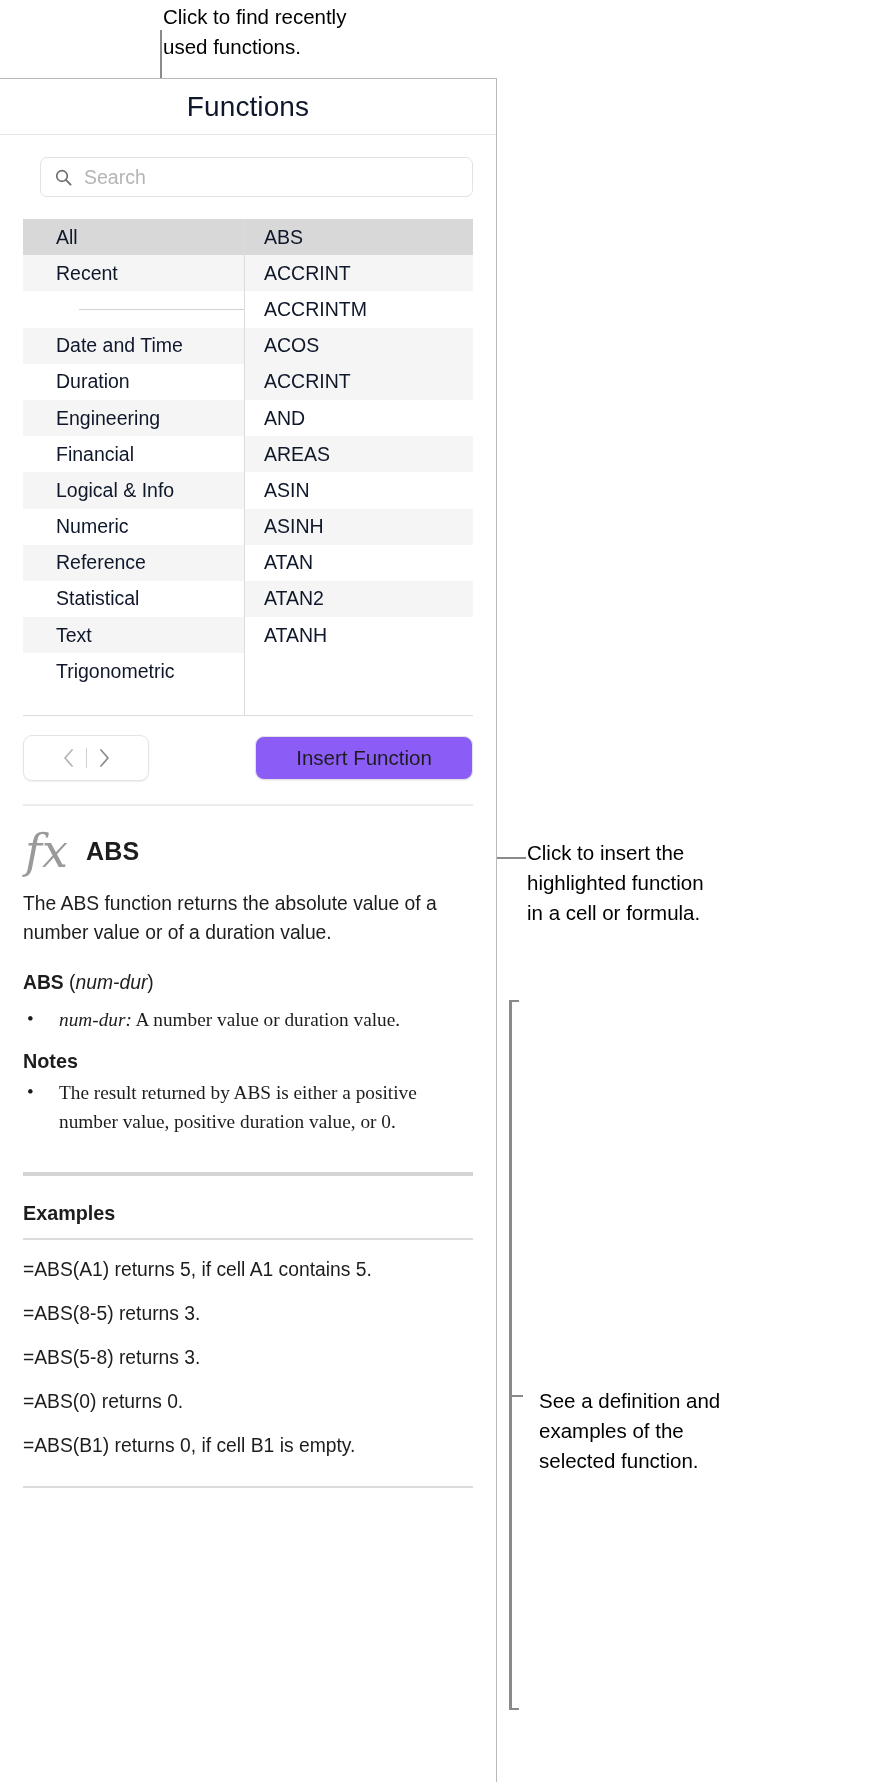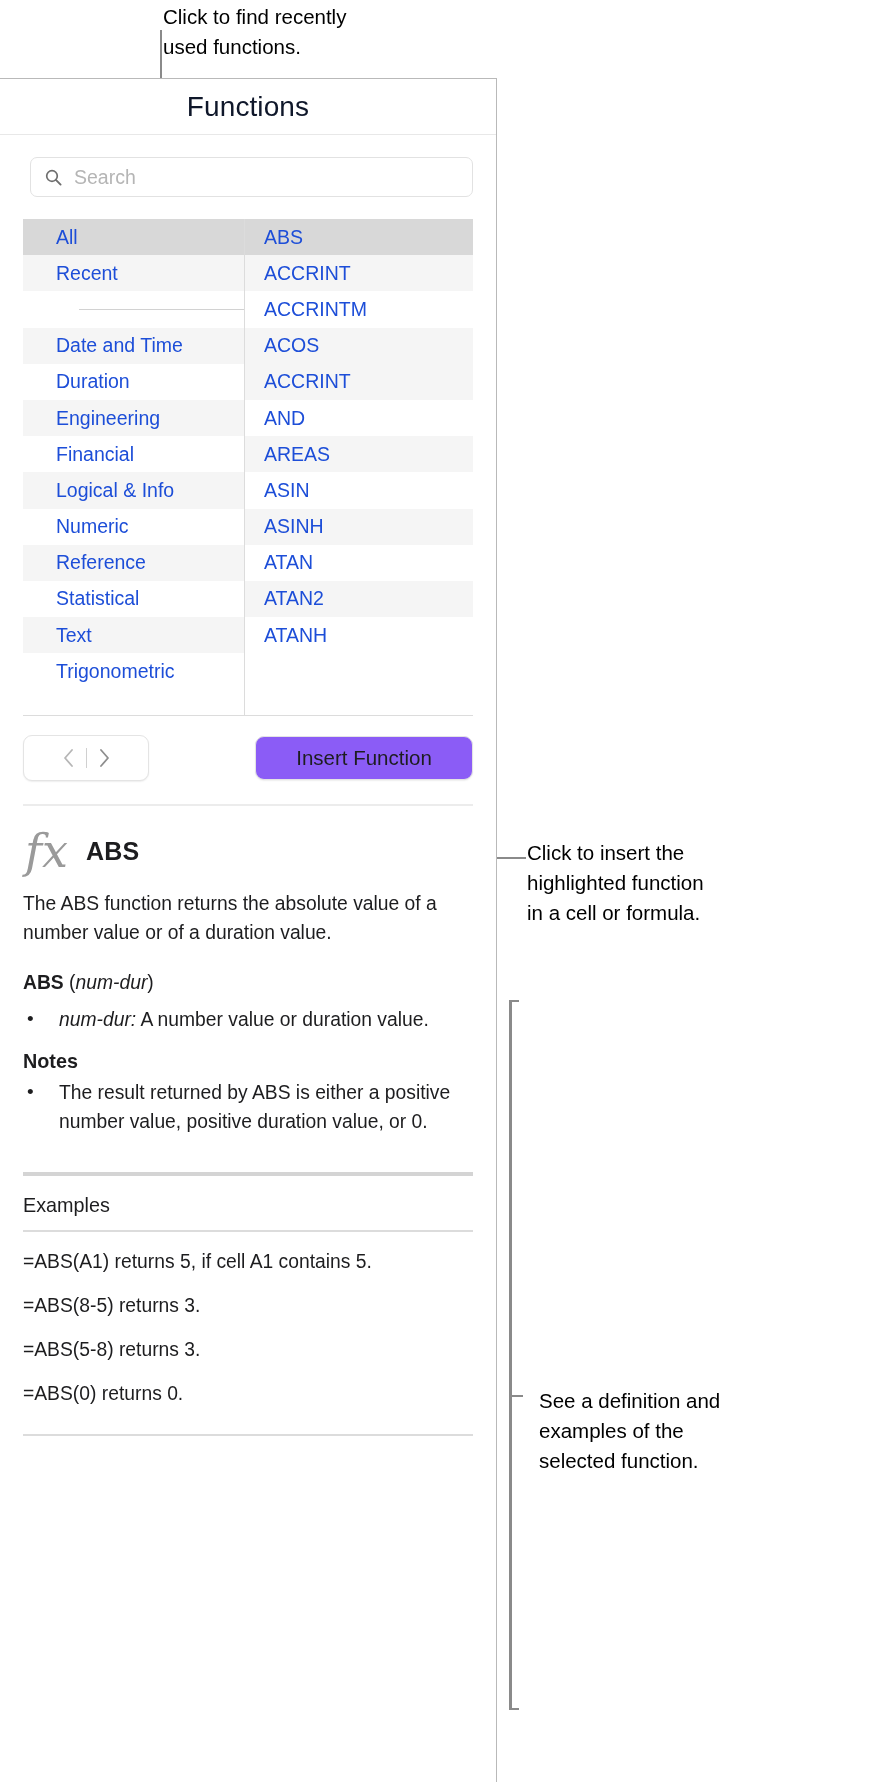--- a/index.html
+++ b/index.html
@@ -75,21 +75,21 @@
     justify-content: center;
   }
   #panel-title {
     font-size: 28px;
     color: #0f172a;
     letter-spacing: 0.1px;
   }
 
   
   #search-row {
-    padding: 22px 23px 14px 30px;
+    padding: 22px 23px 14px 40px;
   }
   #search-field {
     height: 40px;
     border: 1px solid #e2e2e2;
     border-radius: 7px;
     background: #ffffff;
     display: flex;
     align-items: center;
     padding-left: 14px;
     box-sizing: border-box;
@@ -123,21 +123,21 @@
     box-sizing: border-box;
   }
   #function-col {
     flex: 1;
   }
   .list-row {
     height: 36.2px;
     display: flex;
     align-items: center;
     font-size: 19.5px;
-    color: #1d4ed8;
+    color: #0f172a;
     box-sizing: border-box;
   }
   #category-col .list-row { padding-left: 33px; }
   #function-col .list-row { padding-left: 19px; }
   .list-row.alt { background: #f5f5f5; }
   .list-row.selected { background: #d8d8d8; }
   .list-row.separator {
     background: transparent;
     align-items: center;
     padding: 0;
@@ -236,20 +236,21 @@
   .syntax-line .arg { font-style: italic; }
   .detail-h {
     font-size: 19.8px;
     font-weight: bold;
     margin: 16px 0 6px 0;
   }
   ul.bullets {
     margin: 0 0 4px 0;
     padding: 0;
     list-style: none;
+    font-family: Liberation Serif, serif;
   }
   ul.bullets li {
     position: relative;
     padding-left: 36px;
     font-size: 19.3px;
     line-height: 28.5px;
     margin-bottom: 2px;
   }
   ul.bullets li::before {
     content: "\2022";
@@ -268,22 +269,22 @@
     background: #d4d4d4;
     margin: 0;
   }
   .thin-rule {
     height: 2px;
     background: #dcdcdc;
     margin: 0;
   }
   #examples-heading {
     font-size: 19.8px;
-    font-weight: normal;
-    padding: 18px 0 13px 0;
+    font-weight: bold;
+    padding: 26px 0 13px 0;
   }
   .example-line {
     font-size: 19.3px;
     line-height: 28px;
     padding: 16px 0 0 0;
   }
   #examples-bottom-rule {
     margin-top: 26px;
   }
 </style>
@@ -445,18 +446,19 @@
 
     <div id="examples-section">
       <div class="thick-rule"></div>
       <div id="examples-heading">Examples</div>
       <div class="thin-rule"></div>
       <div id="examples-list">
           <div class="example-line">=ABS(A1) returns 5, if cell A1 contains 5.</div>
           <div class="example-line">=ABS(8-5) returns 3.</div>
           <div class="example-line">=ABS(5-8) returns 3.</div>
           <div class="example-line">=ABS(0) returns 0.</div>
+          <div class="example-line">=ABS(B1) returns 0, if cell B1 is empty.</div>
         </div>
       <div class="thin-rule" id="examples-bottom-rule"></div>
     </div>
 
   </div>
 </div>
 
 </body></html>

